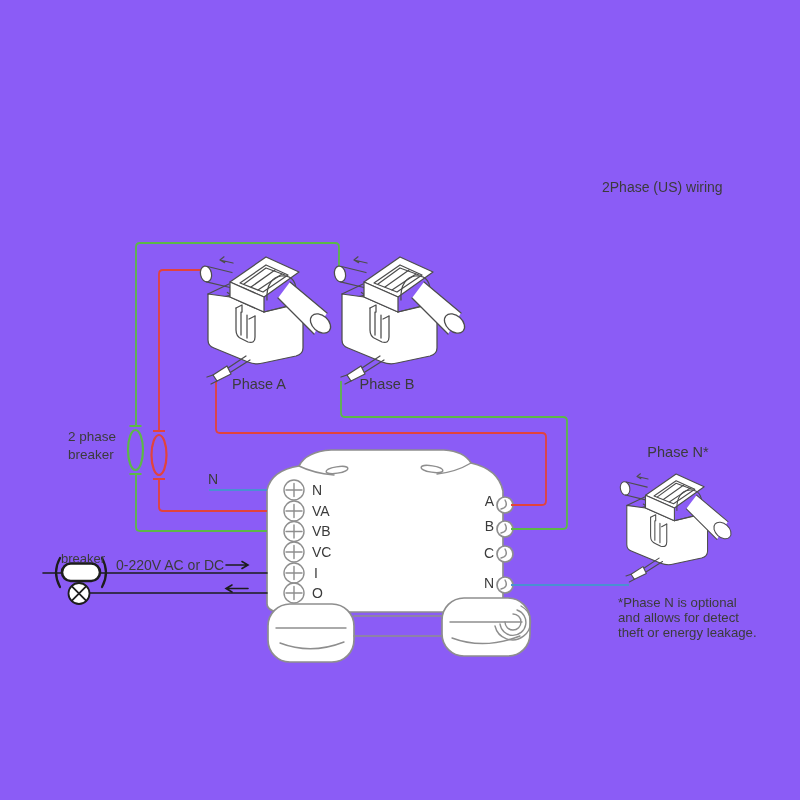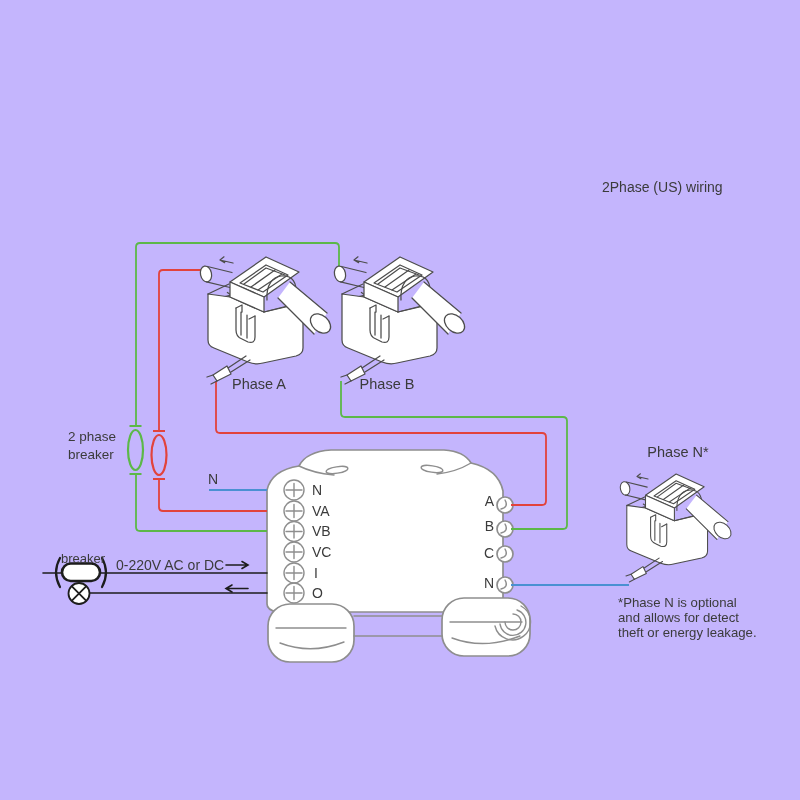--- a/index.html
+++ b/index.html
@@ -1,16 +1,16 @@
 <!DOCTYPE html>
 <html style="--wire_red: #e2433c; --wire_green: #5cb848; --wire_blue: #4a90d2; --line_black: #1d1d1d; --device_gray: #8e8e8e; --ct_gray: #4d4d4d; --text: #3b3b3b;"><head>
 <meta charset="utf-8">
 <style>
   html,body{margin:0;padding:0;background:#ffffff;}
-  .stage{position:relative;width:800px;height:800px;background:#c4b5fd;overflow:hidden;
+  .stage{position:relative;width:800px;height:800px;background:#8b5cf6;overflow:hidden;
          font-family:"Liberation Sans", sans-serif;}
   svg text{fill:var(--text);font-family:"Liberation Sans", sans-serif;}
   .wire{fill:none;stroke-width:1.8;stroke-linecap:butt;stroke-linejoin:round;}
   .wire.red{stroke:var(--wire_red);}
   .wire.green{stroke:var(--wire_green);}
   .wire.blue{stroke:var(--wire_blue);}
   .blk{fill:none;stroke:var(--line_black);stroke-width:1.6;stroke-linecap:round;}
   .fuse{fill:none;stroke-width:2.2;}
   .fuse.green{stroke:var(--wire_green);}
   .fuse.red{stroke:var(--wire_red);}

